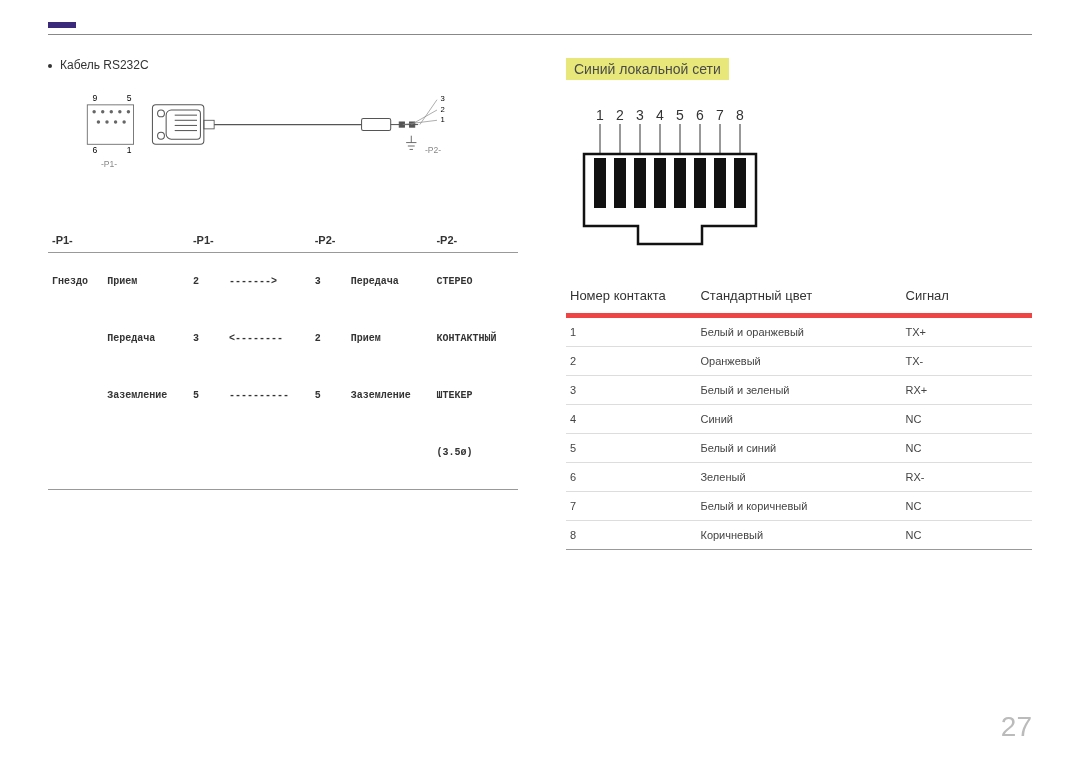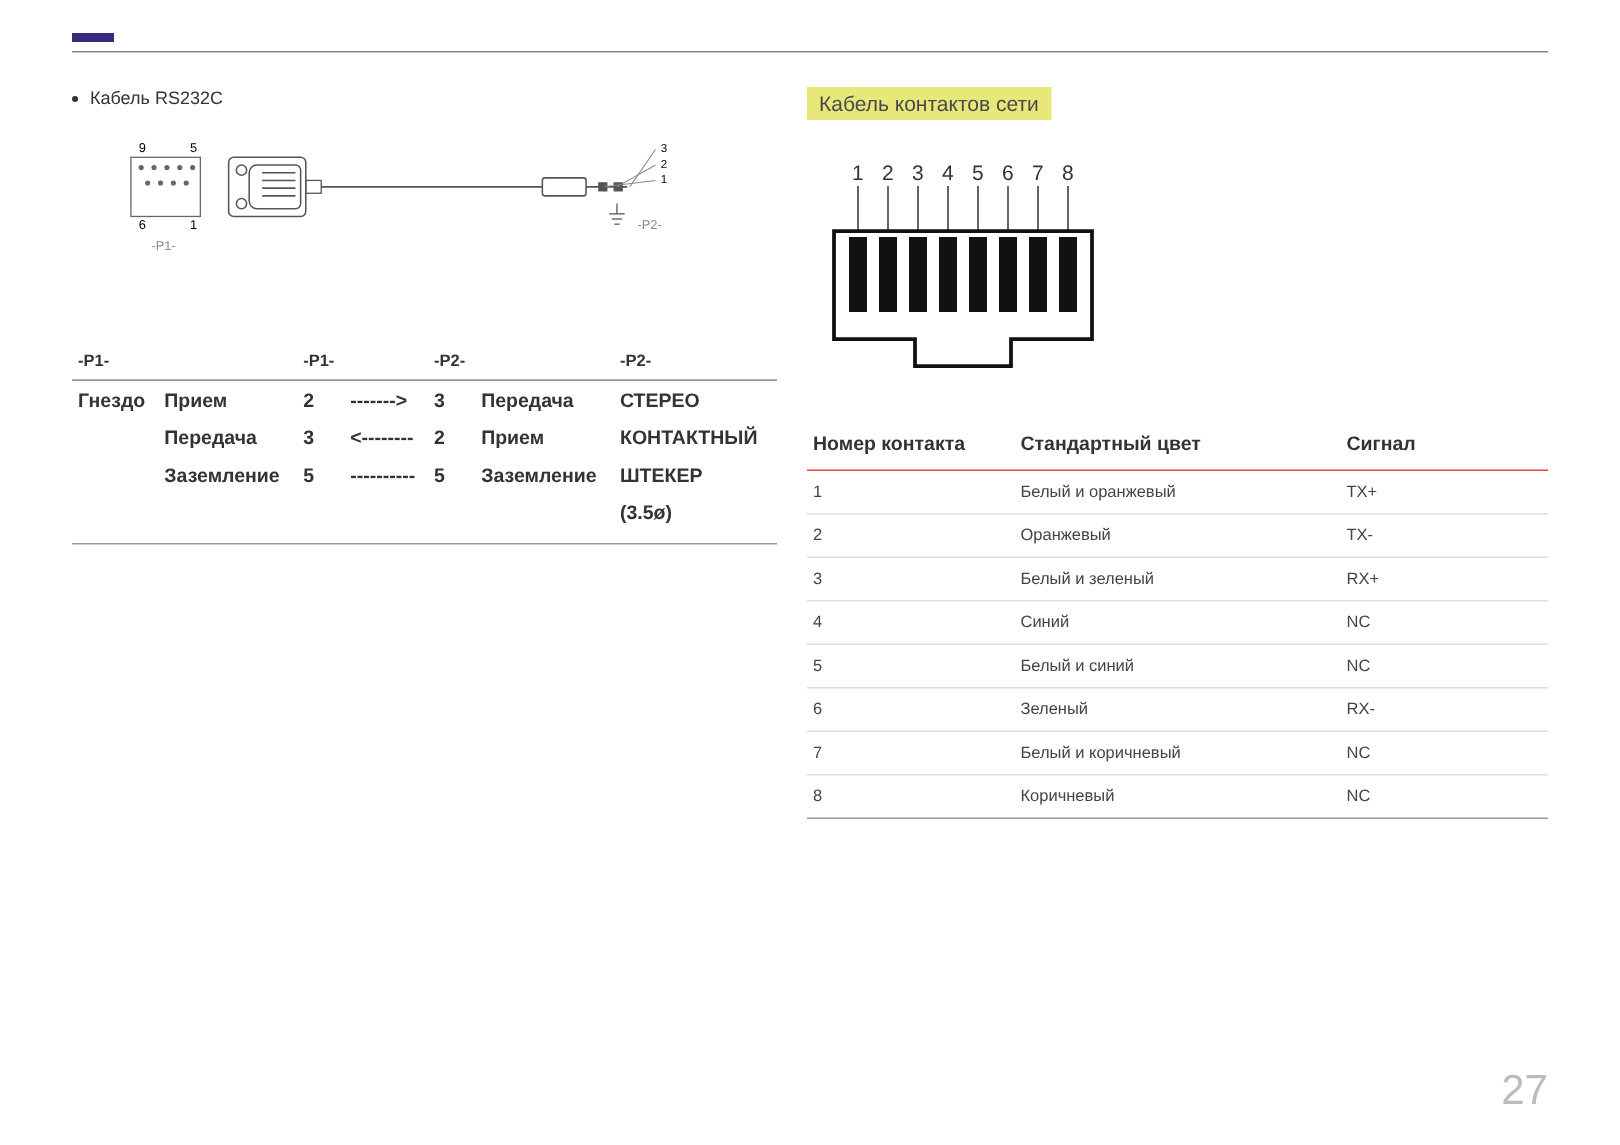--- a/index.html
+++ b/index.html
@@ -9,21 +9,21 @@
     font-family: Arial, sans-serif;
     background: #fff;
     width: 1080px;
     height: 763px;
     position: relative;
     color: #333;
   }
   .page {
     padding: 30px 48px 0 48px;
     display: flex;
-    gap: 20px;
+    gap: 48px;
   }
   .col-left { flex: 0 0 470px; }
   .col-right { flex: 1; }
   .topbar {
     position: absolute;
     top: 22px; left: 48px;
     width: 28px; height: 6px;
     background: #3b2a7a;
   }
   .hr-top {
@@ -32,33 +32,33 @@
     border-top: 1px solid #888;
   }
   .content { margin-top: 28px; }
   .bullet-line { font-size: 12px; display:flex; gap:8px; align-items:flex-start;}
   .bullet-dot { width:4px;height:4px;background:#333;border-radius:50%;margin-top:6px;flex-shrink:0;}
   .subline { font-size: 12px; margin-left: 14px; margin-top:4px;}
   .diagram1 { margin-top: 14px; position:relative; }
   .diag1-svg { width: 430px; height: 120px; }
   .table1 { width: 100%; border-collapse: collapse; margin-top: 18px; font-size:10px;}
   .table1 th { text-align:left; font-size:11px; font-weight:bold; padding:6px 4px; border-bottom:1px solid #999;}
-  .table1 td { padding:5px 4px; font-size:13px; font-weight:bold; color:#333;}
+  .table1 td { padding:23px 4px; font-size:10px; font-weight:bold; color:#333;font-family:Liberation Mono, monospace;}
   .table1-wrap { border-bottom:1px solid #999; padding-bottom:8px;}
   .section-title {
     display:inline-block;
     background:#e8e87a;
     color:#4a4a4a;
     font-size:14px;
     padding:3px 8px;
     margin-bottom:12px;
   }
   .rj45-svg { display:block; margin-top:10px;}
   .table2 { width:100%; border-collapse:collapse; margin-top:18px; font-size:12px;}
-  .table2 th { text-align:left; font-size:13px; font-weight:bold; padding:8px 4px 10px 4px; border-bottom:1px solid #ef4444; vertical-align:top;}
+  .table2 th { text-align:left; font-size:13px; font-weight:normal; padding:8px 4px 10px 4px; border-bottom:5px solid #ef4444; vertical-align:top;}
   .table2 td { padding:8px 4px; border-bottom:1px solid #ddd; font-size:11px; color:#444;}
   .table2 tbody tr:last-child td { border-bottom:1px solid #999;}
   .pagenum {
     position:absolute;
     right:48px;
     bottom:20px;
     font-size:28px;
     color:#bbb;
     font-weight:300;
   }
@@ -185,21 +185,21 @@
               <td></td>
               <td></td>
           <td>(3.5ø)</td>
         </tr>
       </tbody>
     </table>
     </div>
   </div>
 
   <div class="col-right">
-    <div class="section-title">Кабель контактов сети</div>
+    <div class="section-title">Синий локальной сети</div>
 
     <svg class="rj45-svg" width="230" height="160" viewBox="0 0 230 160">
 
       <g font-size="14" fill="#333">
         <text x="30" y="18">1</text>
           <text x="50" y="18">2</text>
           <text x="70" y="18">3</text>
           <text x="90" y="18">4</text>
         <text x="110" y="18">5</text>
           <text x="130" y="18">6</text>

